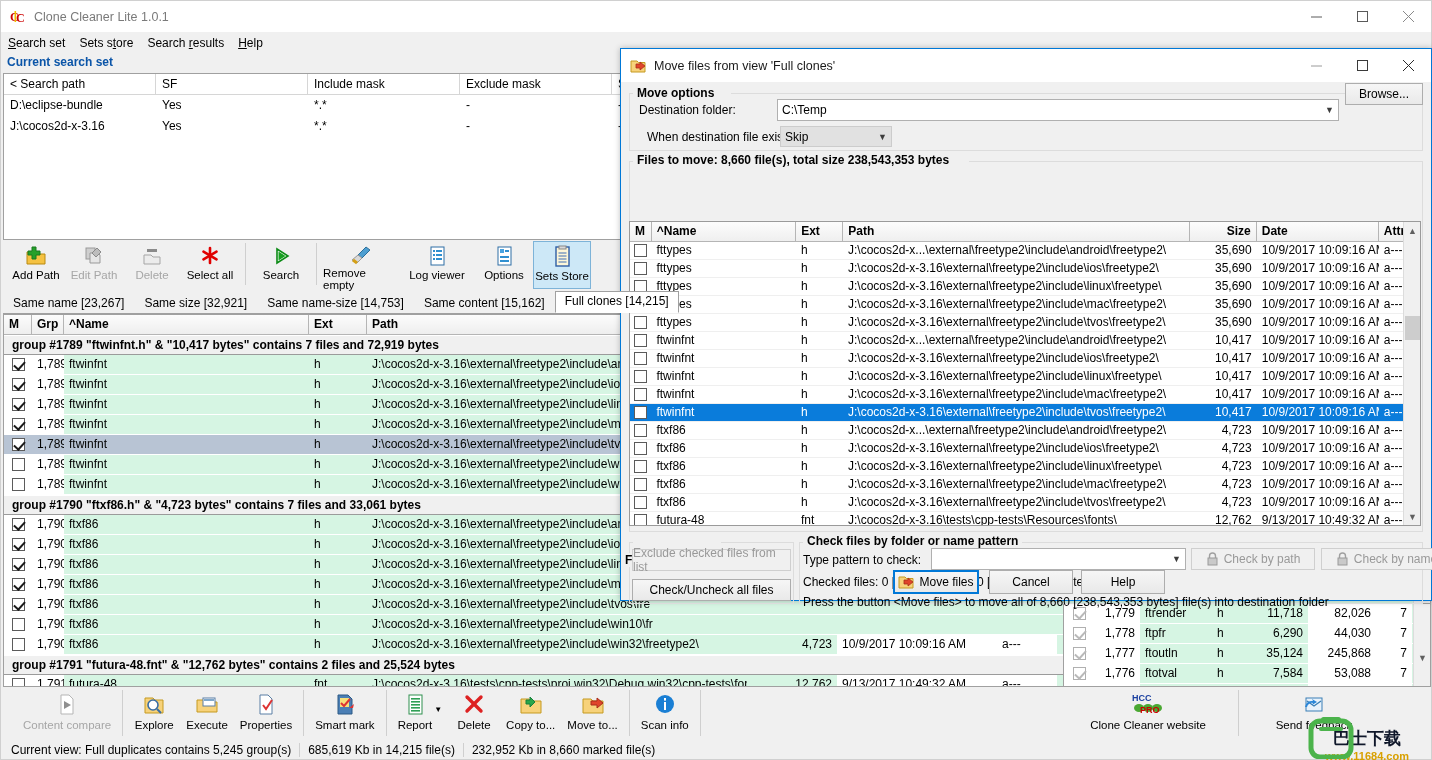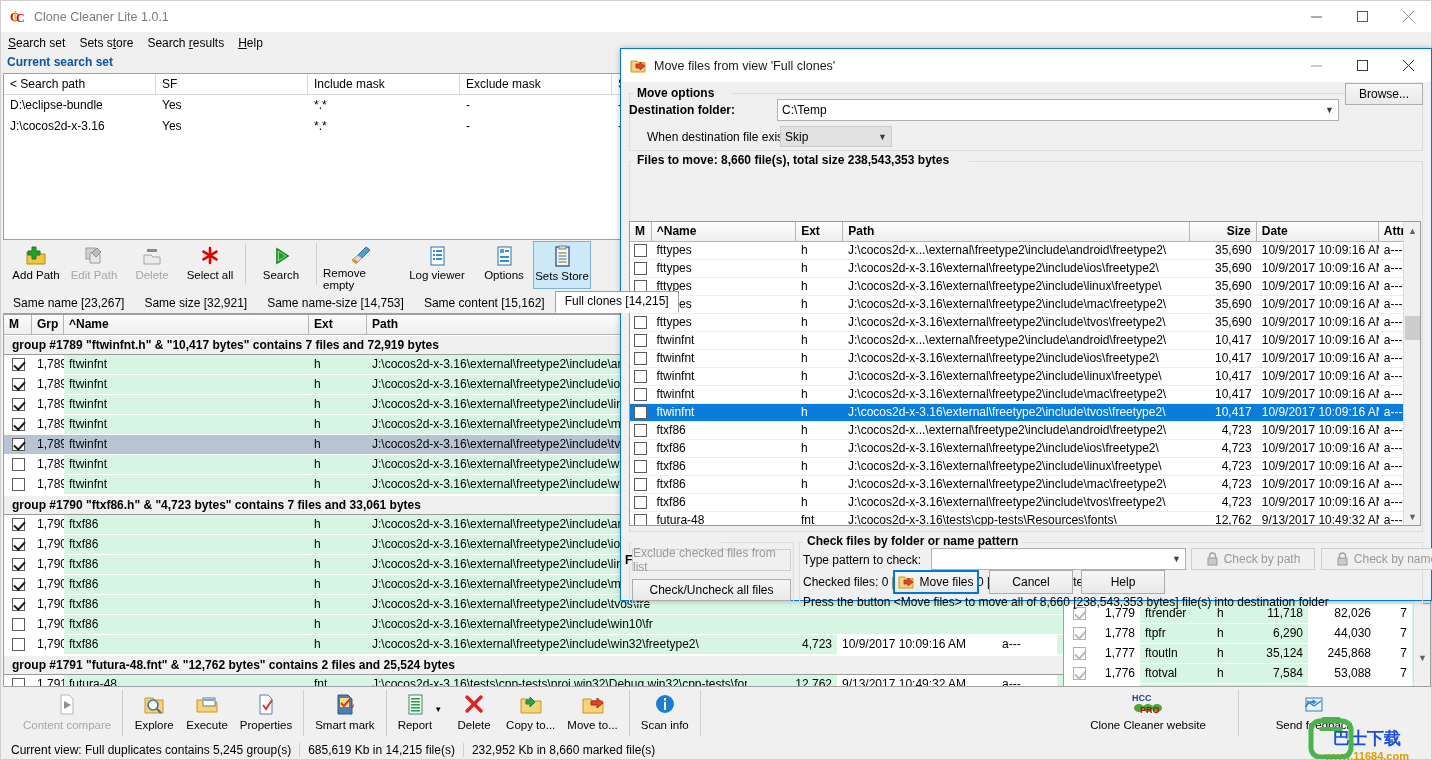--- a/index.html
+++ b/index.html
@@ -801,21 +801,21 @@
       </div>
     </div>
 
     <div class="statusbar">
       <span class="sb-cell">Current view: Full duplicates contains 5,245 group(s)</span>
       <span class="sb-cell">685,619 Kb in 14,215 file(s)</span>
       <span class="sb-cell">232,952 Kb in 8,660 marked file(s)</span>
     </div>
 
     <div style="position:absolute;left:1300px;top:726px;width:132px;height:34px;display:flex;flex-direction:column;align-items:center;justify-content:center;">
-      <span style="font-family:'DejaVu Sans',sans-serif;font-size:17px;font-weight:bold;color:#1d4ed8;">巴士下载</span>
+      <span style="font-family:'DejaVu Sans',sans-serif;font-size:17px;font-weight:bold;color:#0f172a;">巴士下载</span>
       <span style="font-size:11px;color:#d8a000;font-weight:bold;">www.11684.com</span>
     </div>
     <div style="position:absolute;left:1302px;top:714px;width:56px;height:44px;">
       <svg width="56" height="44" viewBox="0 0 56 44">
         <rect x="8" y="6" width="40" height="36" rx="9" fill="none" stroke="#4bb34b" stroke-width="5"></rect>
         <rect x="18" y="2" width="20" height="5" rx="2.5" fill="#4bb34b"></rect>
         <rect x="16" y="12" width="24" height="4" rx="2" fill="#4bb34b"></rect>
       </svg>
     </div>
   </div>
@@ -848,21 +848,21 @@
             </svg>
         </span>
       </span>
     </div>
 
     <div class="grp-box" style="left:8px; top:44px; width:794px; height:58px;"></div>
     <div class="grp-line-l" style="left:8px; top:44px; width:4px;"></div>
     <div class="grp-line-r" style="left:110px; top:44px; width:692px;"></div>
     <div class="grp-legend" style="left:12px; top:37px;">Move options</div>
 
-    <div class="lbl" style="left:8px; top:54px;font-weight:bold;">Destination folder:</div>
+    <div class="lbl" style="left:18px; top:54px;">Destination folder:</div>
     <div class="combo" style="left:156px; top:50px; width:562px; height:22px;">
       <span>C:\Temp</span>
       <span class="arrow">▼</span>
     </div>
     <div class="btn" style="left:724px; top:34px; width:78px; height:22px;">
       <span>Browse...</span>
     </div>
 
     <div class="lbl" style="left:10px; top:81px;padding-left:16px;">When destination file exists:</div>
     <div class="combo grey" style="left:159px; top:77px; width:112px; height:21px;">

